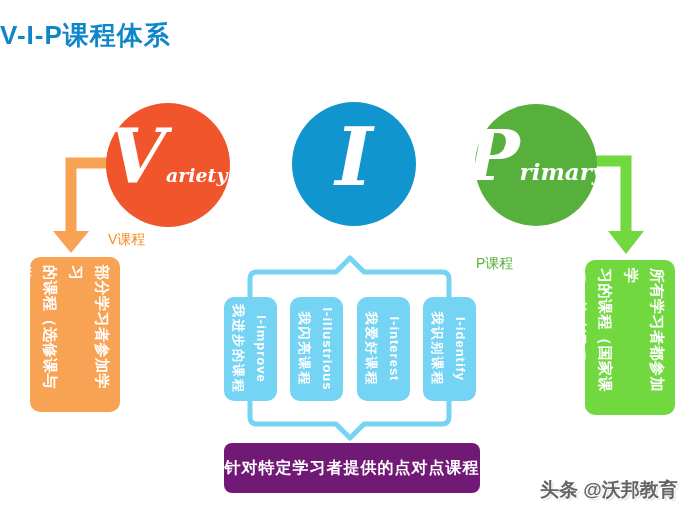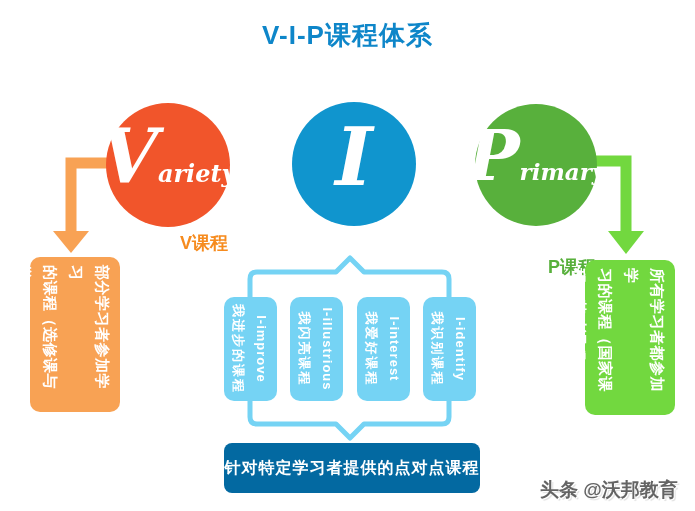--- a/index.html
+++ b/index.html
@@ -6,49 +6,49 @@
   body {
     width:695px; height:511px;
     background:#ffffff;
     font-family:"Liberation Sans", sans-serif;
     position:relative; overflow:hidden;
   }
   .stage { position:absolute; left:0; top:0; width:695px; height:511px; }
 
   .title {
     position:absolute; top:18px; left:0; width:695px;
-    text-align:center; font-size:26px; font-weight:bold;
+    font-size:26px; font-weight:bold;
     color:#0E86C9; letter-spacing:1px;
   }
 
   svg.connectors { position:absolute; left:0; top:0; }
 
   
   .circle {
     position:absolute; border-radius:50%;
     display:flex; justify-content:center; align-items:baseline;
     color:#fff; font-family:"DejaVu Serif", serif;
     font-style:italic; font-weight:bold;
     box-sizing:border-box;
   }
   .circle .big   { line-height:1; }
   .circle .small { line-height:1; }
   .circle-v { left:106px; top:103px; width:124px; height:124px; background:#F1552B; padding-top:16px; }
   .circle-v .big { font-size:74px; }
-  .circle-v .small { font-size:24px;margin-top:19px; }
+  .circle-v .small { font-size:19px;margin-top:19px; }
   .circle-i { left:292px; top:102px; width:124px; height:124px; background:#1095CE; padding-top:15px; }
   .circle-i .big { font-size:80px; }
   .circle-i .small { font-size:23px; }
   .circle-p { left:475px; top:104px; width:122px; height:122px; background:#58B03C; padding-top:17px; }
   .circle-p .big { font-size:70px; }
   .circle-p .small { font-size:23px; }
 
   .pill-label {
     position:absolute; top:231px; width:120px;
-    text-align:right; font-size:18px; font-weight:bold;
+    text-align:left; font-size:14px; font-weight:normal;
   }
   .label-v { left:108px; color:#F68B1E; }
   .label-i { left:294px; color:#1095CE; }
   .label-p { left:476px; color:#58B03C;margin-top:24px; }
 
   
   .rotbox { position:absolute; border-radius:10px; color:#fff; font-weight:bold; }
   .rot {
     position:absolute; left:100%; top:0;
     transform-origin:0 0; transform:rotate(90deg);
@@ -67,21 +67,21 @@
     position:absolute; top:297px; width:53px; height:104px;
     background:#75D3F4; border-radius:10px; color:#fff; font-weight:bold;
   }
   .ibox .rot { width:104px; height:53px; text-align:center; padding-top:4px; }
   .ibox .en { font-size:13px; line-height:23px; letter-spacing:1px; }
   .ibox .zh { font-size:13px; line-height:23px; letter-spacing:2px; }
   .i1 { left:224px; } .i2 { left:290px; } .i3 { left:357px; } .i4 { left:423px; }
 
   .footer-bar {
     position:absolute; left:224px; top:443px; width:256px; height:50px;
-    background:#0369a1; border-radius:8px;
+    background:#701a75; border-radius:8px;
     color:#fff; font-weight:bold; font-size:16px;
     text-align:center; line-height:50px; letter-spacing:1px;
   }
 
   .watermark {
     position:absolute; left:540px; top:477px; width:152px;
     text-align:left; font-size:19px; font-weight:bold;
     color:#4a4a4a; opacity:0.85;
     text-shadow:1px 1px 0 rgba(255,255,255,0.95), 2px 2px 1px rgba(0,0,0,0.15);
   }

